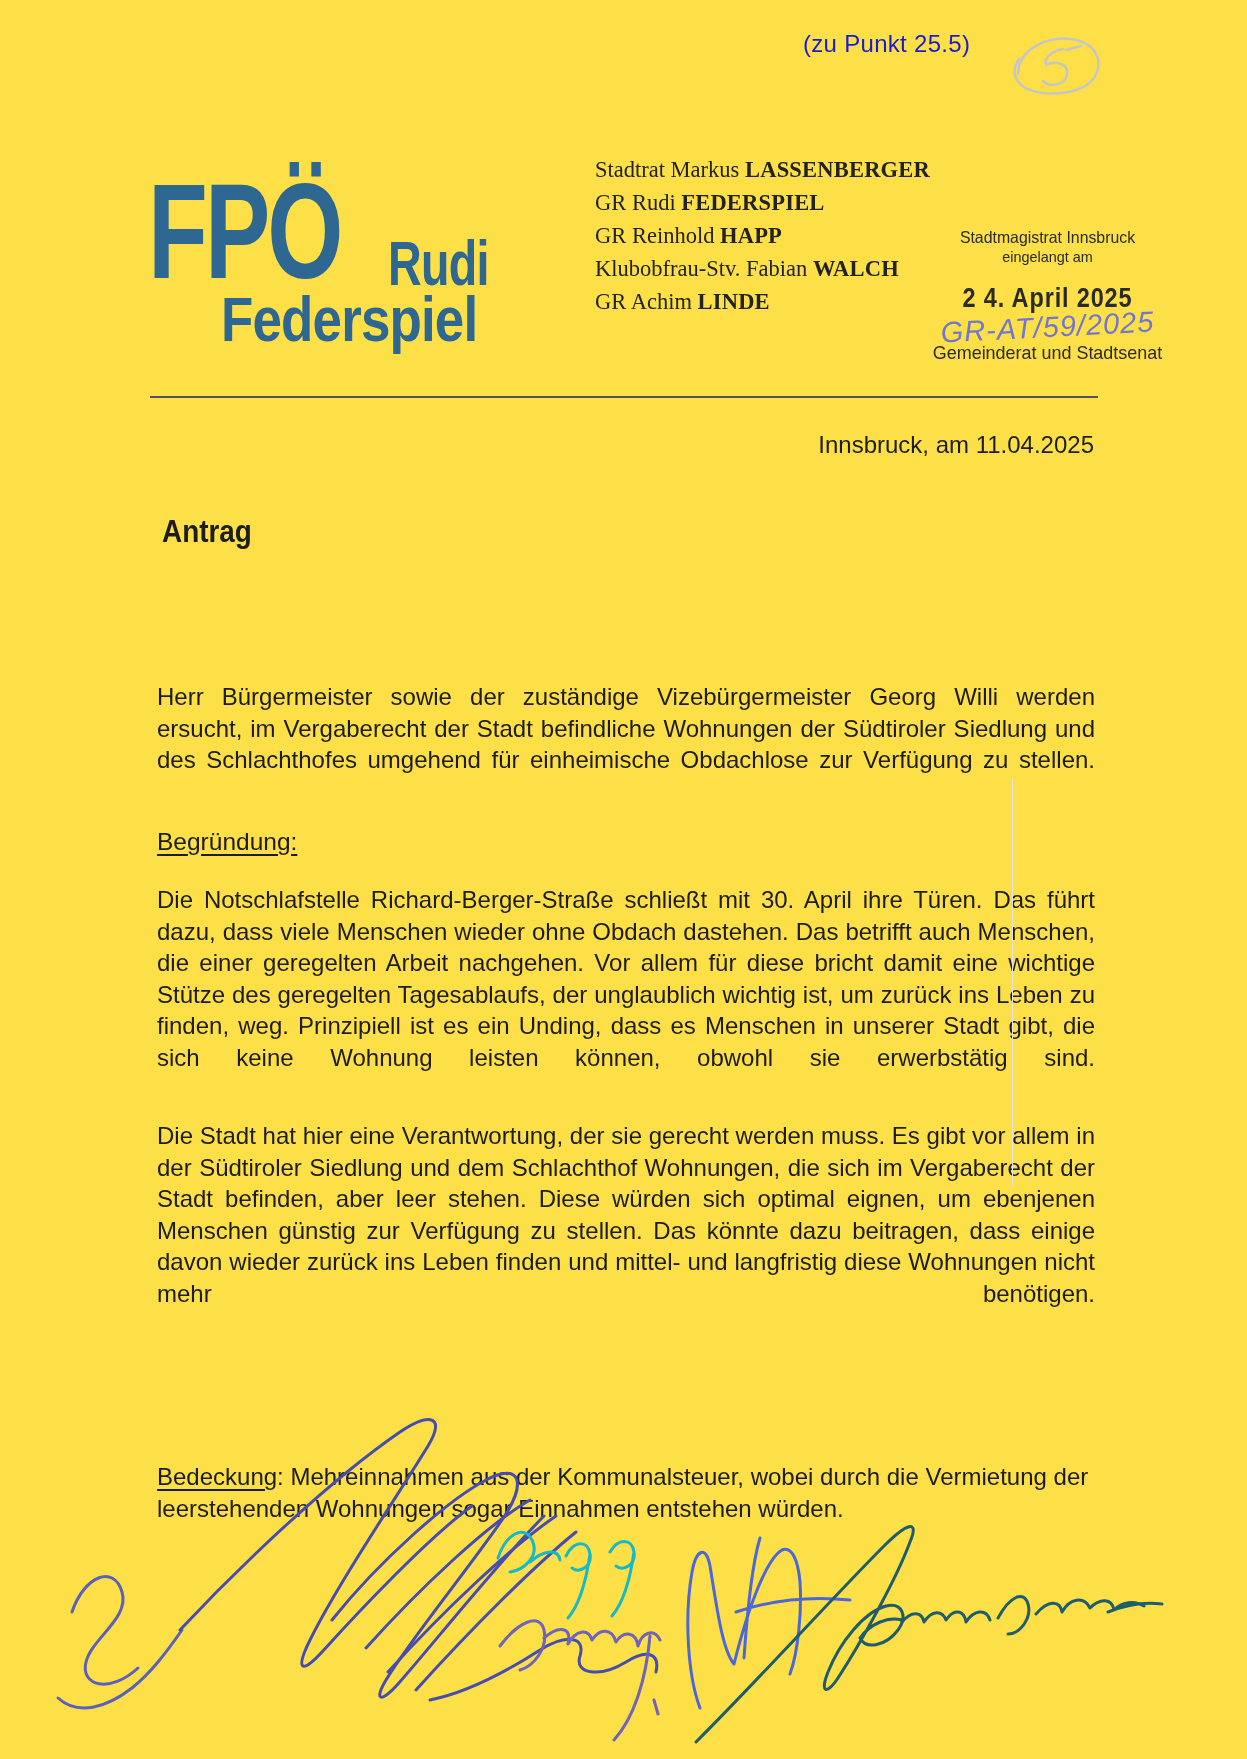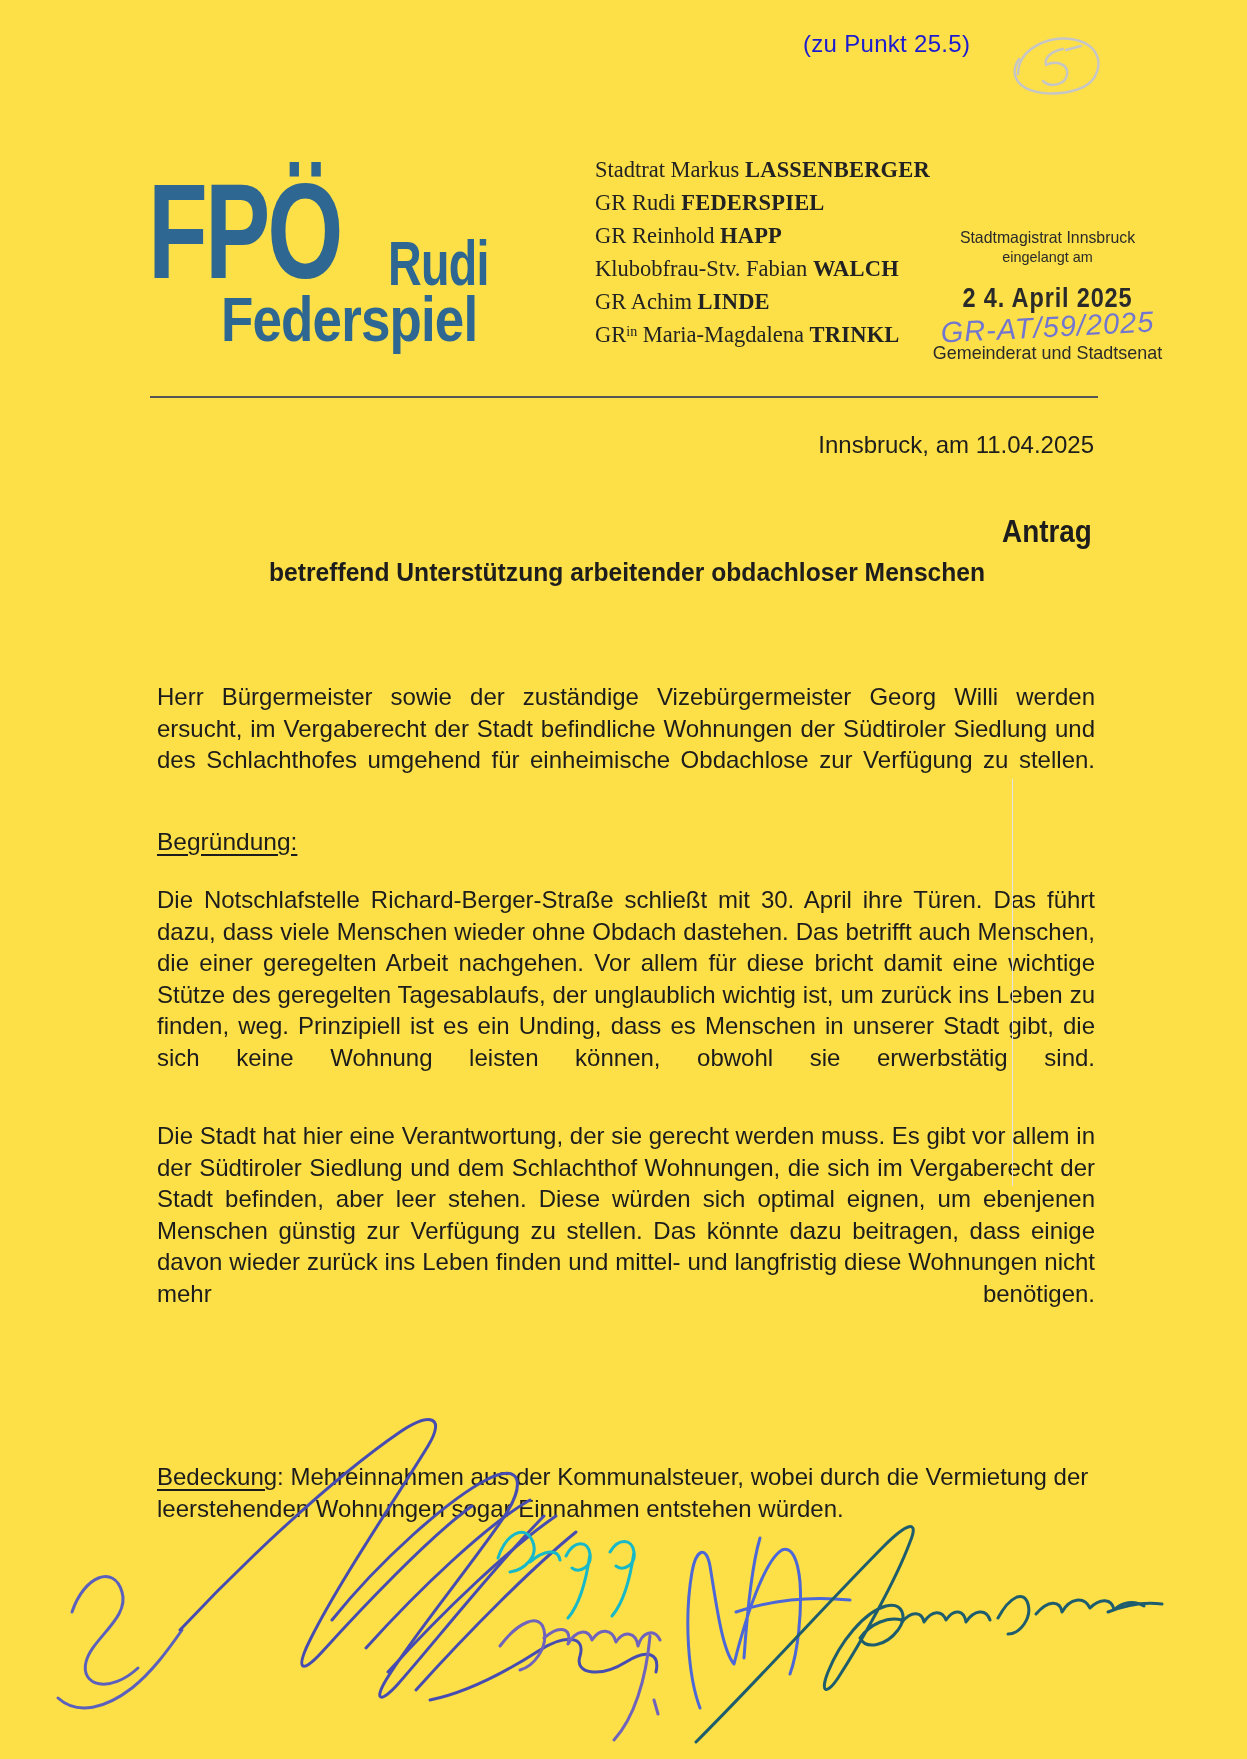--- a/index.html
+++ b/index.html
@@ -60,21 +60,21 @@
   }
   .stamp-dept{font-size:18.5px;margin-top:-2px;transform:scaleX(.97);white-space:nowrap;}
   
   .rule{position:absolute;left:150px;top:396px;width:948px;height:2px;background:#555;}
   
   .dateline{
     position:absolute;left:157px;top:431px;width:937px;
     text-align:right;font-size:24px;color:#1d1d1d;
   }
   
-  .title-wrap{position:absolute;left:157px;top:514px;width:940px;text-align:right;}
+  .title-wrap{position:absolute;left:157px;top:514px;width:940px;text-align:left;}
   .title-wrap span{display:inline-block;font-size:31px;font-weight:700;transform:scaleX(.9);}
   .subtitle-wrap{position:absolute;left:157px;top:557px;width:940px;text-align:center;}
   .subtitle-wrap span{display:inline-block;font-size:26.5px;font-weight:700;transform:scaleX(.93);}
   
   .bodyblock{position:absolute;left:157px;width:938px;font-size:24px;line-height:31.5px;color:#1c1c1c;}
   .h-ul{text-decoration:underline;text-underline-offset:4px;}
   .just{text-align:justify;}
   .just:after{content:"";display:inline-block;width:100%;}
   p.bodyblock{margin:0;}
   .t-res-h{top:624px;font-size:24.5px;}
@@ -107,37 +107,35 @@
     <span class="logo-rudi">Rudi</span>
     <span class="logo-fed">Federspiel</span>
   </div>
 
   <div class="submitters">
     <div><span>Stadtrat Markus </span><span class="sup"></span><span></span><b>LASSENBERGER</b></div>
     <div><span>GR Rudi </span><span class="sup"></span><span></span><b>FEDERSPIEL</b></div>
     <div><span>GR Reinhold </span><span class="sup"></span><span></span><b>HAPP</b></div>
     <div><span>Klubobfrau-Stv. Fabian </span><span class="sup"></span><span></span><b>WALCH</b></div>
     <div><span>GR Achim </span><span class="sup"></span><span></span><b>LINDE</b></div>
-    <div><span>GR</span><span class="sup">in</span><span> Maria-Magdalena </span><b>TRINKL</b></div>
   </div>
 
   <div class="stamp">
     <div class="stamp-office">Stadtmagistrat Innsbruck</div>
     <div class="stamp-received">eingelangt am</div>
     <div class="stamp-date">2 4. April  2025</div>
     <div class="stamp-file">GR-AT/59/2025</div>
     <div class="stamp-dept">Gemeinderat und Stadtsenat</div>
   </div>
 
   <div class="rule"></div>
 
   <div class="dateline">Innsbruck, am 11.04.2025</div>
 
   <div class="title-wrap"><span>Antrag</span></div>
-  <div class="subtitle-wrap"><span>betreffend Unterstützung arbeitender obdachloser Menschen</span></div>
 
   <p class="bodyblock just t-res">Herr Bürgermeister sowie der zuständige Vizebürgermeister Georg Willi werden ersucht, im Vergaberecht der Stadt befindliche Wohnungen der Südtiroler Siedlung und des Schlachthofes umgehend für einheimische Obdachlose zur Verfügung zu stellen.</p>
 
   <div class="bodyblock t-beg-h h-ul">Begründung:</div>
   <p class="bodyblock just t-p1">Die Notschlafstelle Richard-Berger-Straße schließt mit 30. April ihre Türen. Das führt dazu, dass viele Menschen wieder ohne Obdach dastehen. Das betrifft auch Menschen, die einer geregelten Arbeit nachgehen. Vor allem für diese bricht damit eine wichtige Stütze des geregelten Tagesablaufs, der unglaublich wichtig ist, um zurück ins Leben zu finden, weg. Prinzipiell ist es ein Unding, dass es Menschen in unserer Stadt gibt, die sich keine Wohnung leisten können, obwohl sie erwerbstätig sind.</p>
   <p class="bodyblock just t-p2">Die Stadt hat hier eine Verantwortung, der sie gerecht werden muss. Es gibt vor allem in der Südtiroler Siedlung und dem Schlachthof Wohnungen, die sich im Vergaberecht der Stadt befinden, aber leer stehen. Diese würden sich optimal eignen, um ebenjenen Menschen günstig zur Verfügung zu stellen. Das könnte dazu beitragen, dass einige davon wieder zurück ins Leben finden und mittel- und langfristig diese Wohnungen nicht mehr benötigen.</p>
 
   <p class="bodyblock t-bed"><span class="ul">Bedeckung</span><span>: Mehreinnahmen aus der Kommunalsteuer, wobei durch die Vermietung der leerstehenden Wohnungen sogar Einnahmen entstehen würden.</span></p>
 
   <div class="artifact"></div>

